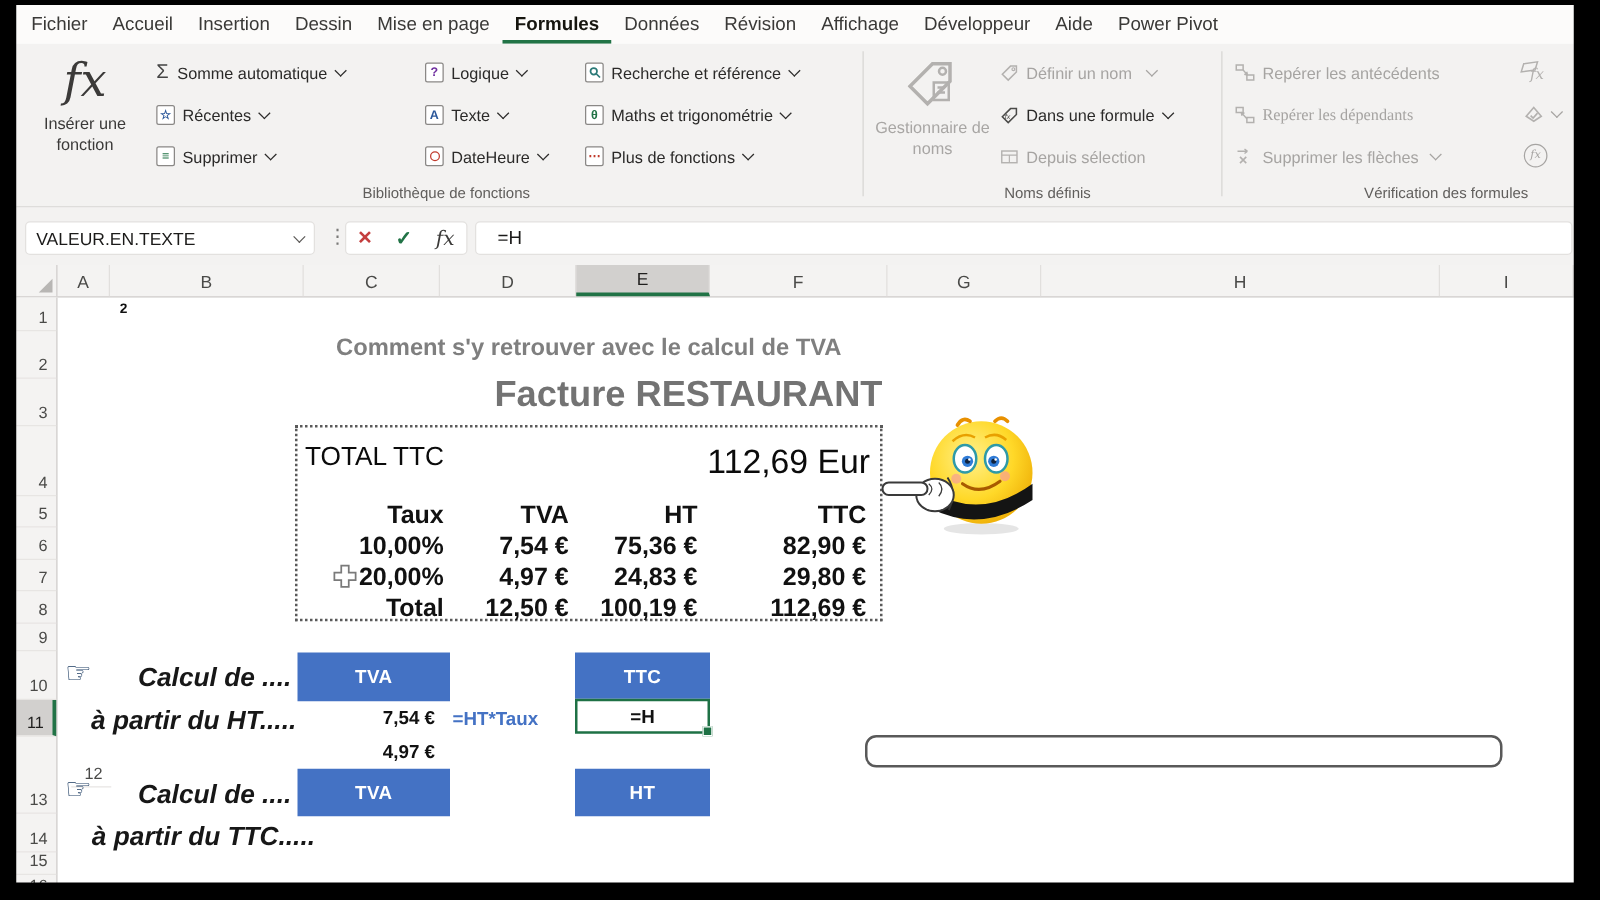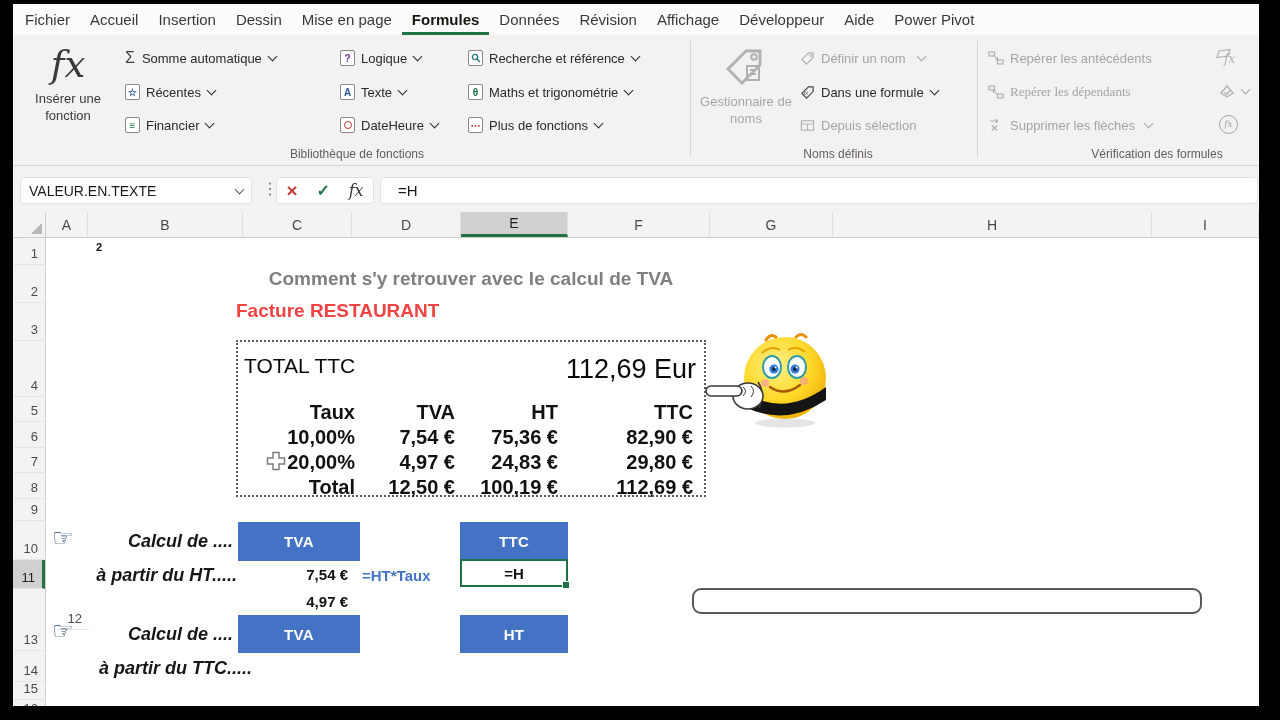--- a/index.html
+++ b/index.html
@@ -43,21 +43,21 @@
   .ch.sel{background:#d2d0ce;border-bottom:3px solid #217346;color:#201f1e;}
   .corner{position:absolute;left:0;top:0;width:33px;height:25px;border-right:1px solid #cfcdcb;box-sizing:border-box;}
   .corner:after{content:"";position:absolute;right:3px;bottom:3px;border-left:11px solid transparent;border-bottom:11px solid #b8b6b4;}
   #rowheads{left:13px;top:238px;width:33px;height:482px;background:#f4f3f2;border-right:1px solid #cfcdcb;box-sizing:border-box;}
   .rh{position:absolute;left:0;width:32px;display:flex;align-items:flex-end;justify-content:flex-end;
       padding:0 7px 3px 0;font-size:13px;color:#4a4a48;border-bottom:1px solid #e7e5e3;box-sizing:border-box;}
   .rh.sel{background:#d2d0ce;border-right:3px solid #217346;color:#1f1e1d;}
   
   .blueBtn{position:absolute;background:#4472C4;color:#fff;font-weight:bold;font-size:15px;
            display:flex;align-items:center;justify-content:center;letter-spacing:.3px;}
-  .lblItal{position:absolute;font-weight:bold;font-style:italic;color:#171717;font-size:18px;white-space:nowrap;}
+  .lblItal{position:absolute;font-weight:bold;font-style:italic;color:#171717;font-size:21px;white-space:nowrap;}
   .val{position:absolute;font-weight:bold;font-size:15px;color:#111;text-align:right;}
   .finger{position:absolute;font-family:"DejaVu Sans",sans-serif;font-size:24px;color:#17375E;line-height:20px;}
   #dottedbox{position:absolute;left:236px;top:340px;width:470px;height:157px;
              border:2px dotted #5a5a5a;box-sizing:border-box;}
   .invgrid{position:absolute;left:0;top:58px;display:grid;grid-template-columns:117px 100px 103px 135px;
            grid-auto-rows:25px;}
   .invgrid div{text-align:right;font-size:20px;font-weight:bold;color:#111;line-height:25px;}
 </style>
 </head>
 <body>
@@ -89,21 +89,21 @@
     <span>Somme automatique</span>
       <span class="chev"></span>
   </div>
   <div class="ritem" style="left:112px;top:45px;">
     <span class="bic" style="color:#2b579a;">☆</span>
     <span>Récentes</span>
       <span class="chev"></span>
   </div>
   <div class="ritem" style="left:112px;top:78px;">
     <span class="bic" style="color:#217346;">≡</span>
-    <span>Financier</span>
+    <span>Supprimer</span>
       <span class="chev"></span>
   </div>
 
   <div class="ritem" style="left:327px;top:11px;">
     <span class="bic" style="color:#7030A0;">?</span>
     <span>Logique</span>
       <span class="chev"></span>
   </div>
   <div class="ritem" style="left:327px;top:45px;">
     <span class="bic" style="color:#2b579a;">A</span>
@@ -274,21 +274,21 @@
   <div class="rh" style="top:378px;height:35px;">13</div>
   <div class="rh" style="top:413px;height:31px;">14</div>
   <div class="rh" style="top:444px;height:18px;">15</div>
   <div class="rh" style="top:462px;height:20px;">16</div>
 </div>
 
 <div class="abs" style="left:88px;top:241px;width:14px;font-size:11px;font-weight:bold;color:#111;text-align:right;">2</div>
 
 <div class="abs" style="left:236px;top:268px;width:470px;text-align:center;font-size:19px;font-weight:bold;color:#7f7f7f;">Comment s'y retrouver avec le calcul de TVA</div>
 
-<div class="abs" style="left:236px;top:300px;width:470px;text-align:left;font-size:19px;font-weight:bold;color:#ef4444;">Facture RESTAURANT</div>
+<div class="abs" style="left:236px;top:300px;width:470px;text-align:right;font-size:29px;font-weight:bold;color:#737373;">Facture RESTAURANT</div>
 
 <div id="dottedbox">
   <div style="position:absolute;left:6px;top:12px;font-size:21px;color:#0b0b0b;">TOTAL TTC</div>
   <div style="position:absolute;right:8px;top:12px;font-size:27px;color:#0b0b0b;">112,69 Eur</div>
   <div class="invgrid">
     <div>Taux</div>
     <div>TVA</div>
     <div>HT</div>
     <div>TTC</div>
     <div>10,00%</div>

